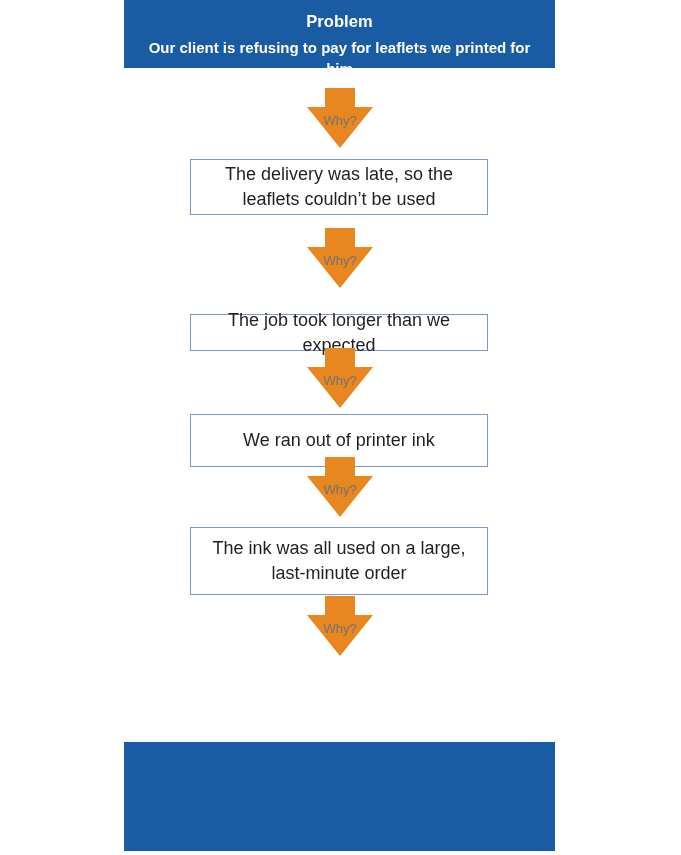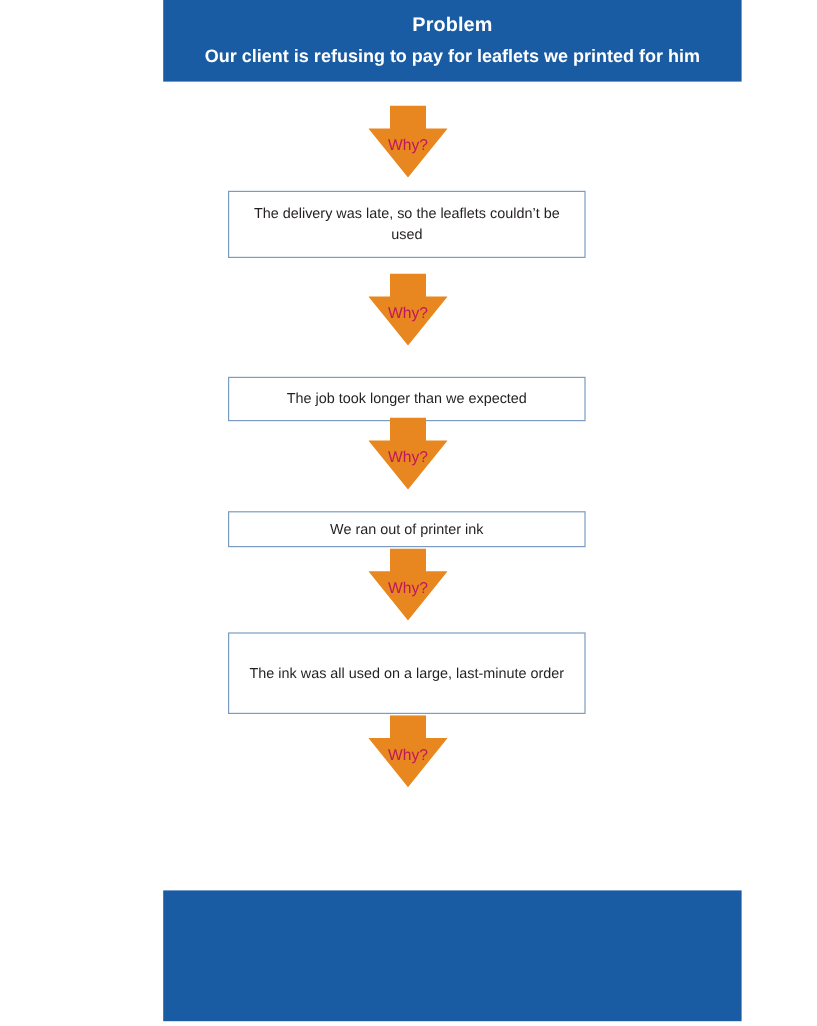--- a/index.html
+++ b/index.html
@@ -20,27 +20,26 @@
     position: relative;
     width: 681px;
     height: 855px;
     box-sizing: border-box;
   }
 
   
   .banner {
     position: absolute;
     left: 124px;
-    width: 482px;
+    width: 431px;
     background: #1a5ca3;
     box-sizing: border-box;
     text-align: center;
     color: #ffffff;
     padding: 9px 16px 12px 16px;
-    margin-left: 12px;
   }
   .banner-title {
     font-size: 16.5px;
     font-weight: bold;
     letter-spacing: 0.1px;
     line-height: 1.45;
     margin: 0 0 3px 0;
   }
   .banner-text {
     font-size: 15px;
@@ -70,29 +69,29 @@
     width: 298px;
     box-sizing: border-box;
     background: #ffffff;
     border: 1px solid #7b9cc0;
     display: flex;
     align-items: center;
     justify-content: center;
     text-align: center;
   }
   .cause-text {
-    font-size: 12px;
+    font-size: 18px;
     line-height: 1.38;
     color: #231f20;
     padding: 0 10px;
   }
 
   #cause-box-1 { top: 159px;  height: 56px; }
   #cause-box-2 { top: 298px;  height: 37px; margin-top: 16px; }
-  #cause-box-3 { top: 426px;  height: 30px; }
+  #cause-box-3 { top: 414px;  height: 53px; }
   #cause-box-4 { top: 527px;  height: 68px; }
   #cause-box-5 { top: 665px;  height: 57px; }
 
   
   .why-arrow {
     position: absolute;
     left: 307px;
     width: 66px;
     height: 60px;
   }
@@ -105,21 +104,21 @@
     position: absolute;
     left: 0;
     top: 0;
     width: 66px;
     height: 60px;
     display: flex;
     align-items: center;
     justify-content: center;
     padding-top: 4px;
     box-sizing: border-box;
-    color: #be185d;
+    color: #737373;
     font-size: 13px;
     line-height: 1;
     pointer-events: none;
   }
 
   #why-arrow-1 { top: 88px;  }
   #why-arrow-2 { top: 228px; }
   #why-arrow-3 { top: 348px; }
   #why-arrow-4 { top: 457px; }
   #why-arrow-5 { top: 596px; }

